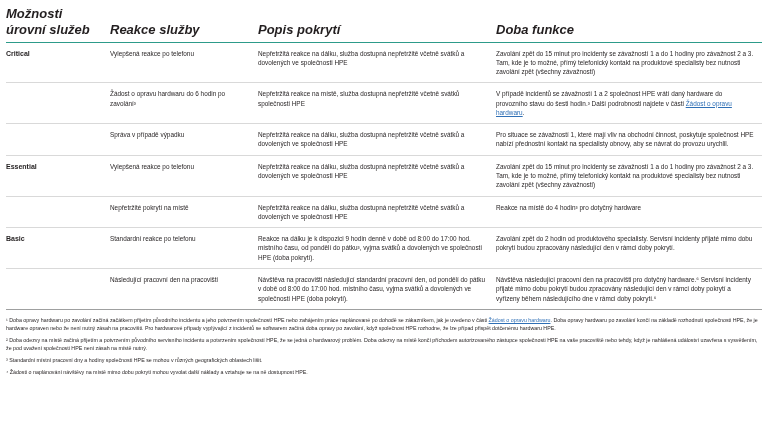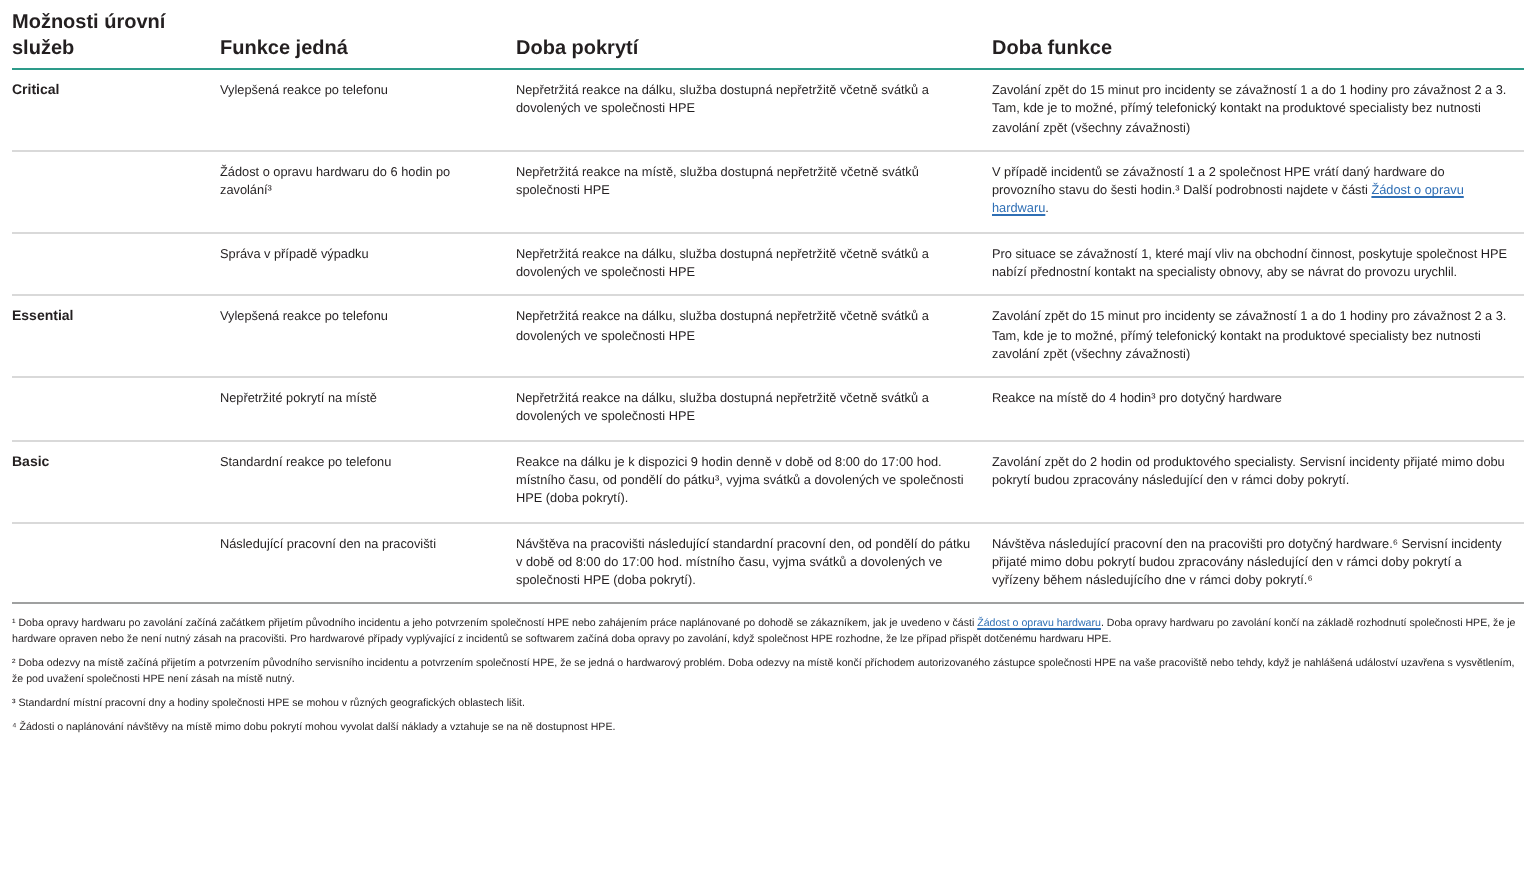--- a/index.html
+++ b/index.html
@@ -26,27 +26,28 @@
     border-collapse: collapse;
     table-layout: fixed;
   }
   table.svc col.c1 { width: 104px; }
   table.svc col.c2 { width: 148px; }
   table.svc col.c3 { width: 238px; }
   table.svc col.c4 { width: 266px; }
 
   thead th {
     text-align: left;
-    font-size: 10px;
+    font-size: 13px;
     font-weight: bold;
     padding: 2px 6px 3px 0;
     vertical-align: bottom;
     border-bottom: 1.2px solid #2d9b8a;
     line-height: 1.25;
     color: #231f20;
+    font-style: italic;
   }
   tbody td {
     font-size: 6.4px;
     line-height: 1.45;
     padding: 6px 8px 6px 0;
     vertical-align: top;
     color: #231f20;
     border-bottom: 0.6px solid #d9d9d9;
   }
   tbody tr.tier-start > td {
@@ -88,22 +89,22 @@
   <table class="svc">
     <colgroup>
       <col class="c1">
         <col class="c2">
         <col class="c3">
         <col class="c4">
     </colgroup>
     <thead>
       <tr>
         <th>Možnosti úrovní služeb</th>
-        <th>Funkce jedná</th>
-        <th>Doba pokrytí</th>
+        <th>Reakce služby</th>
+        <th>Popis pokrytí</th>
         <th>Doba funkce</th>
       </tr>
     </thead>
     <tbody id="tbody">
         <tr class="tier-start first">
           <td class="tier">Critical</td>
           <td>Vylepšená reakce po telefonu</td>
           <td>Nepřetržitá reakce na dálku, služba dostupná nepřetržitě včetně svátků a dovolených ve společnosti HPE</td>
           <td>Zavolání zpět do 15 minut pro incidenty se závažností 1 a do 1 hodiny pro závažnost 2 a 3. Tam, kde je to možné, přímý telefonický kontakt na produktové specialisty bez nutnosti zavolání zpět (všechny závažnosti)</td>
         </tr>

